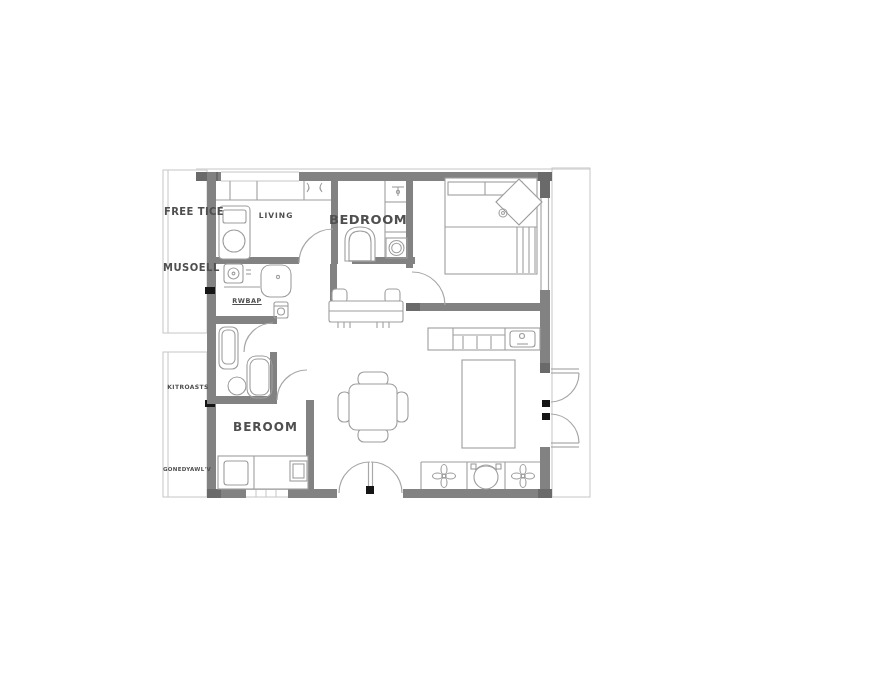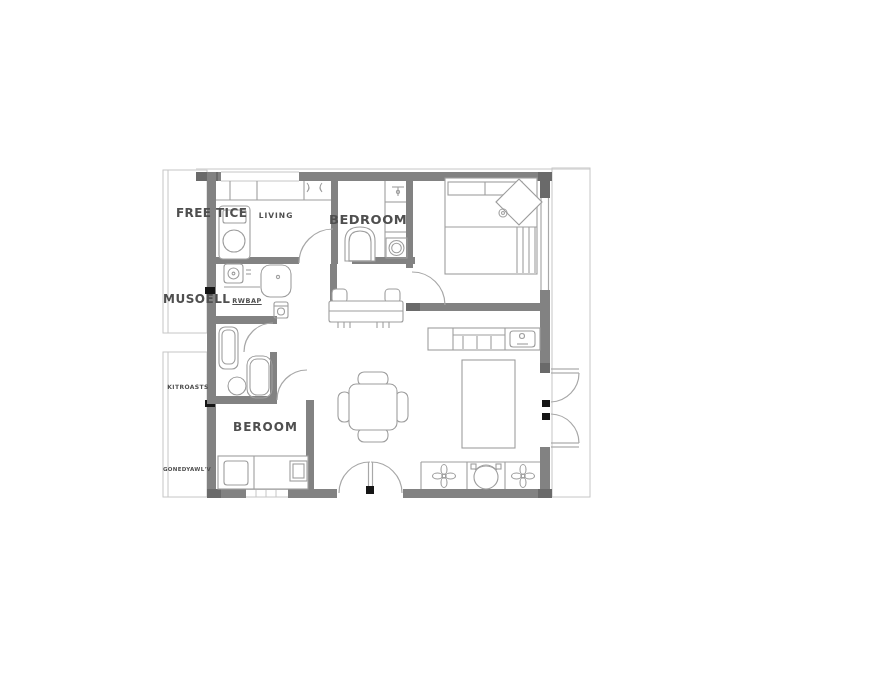--- a/index.html
+++ b/index.html
@@ -271,18 +271,18 @@
       <circle cx="523" cy="476" r="2" class="furn"></circle>
     </g>
   </g>
 </svg>
 
 <div class="lbl" style="left:244px;top:211px;width:64px;font-size:7.5px;">LIVING</div>
 <div class="lbl" style="left:329px;top:212px;width:64px;font-size:13px;letter-spacing:0.5px;">BEDROOM</div>
 <div class="lbl" style="left:224px;top:297px;width:46px;font-size:6.5px;letter-spacing:0.5px;text-decoration:underline;">RWBAP</div>
 <div class="lbl" style="left:233px;top:420px;width:64px;font-size:12px;">BEROOM</div>
 
-<div class="lbl" style="left:176px;top:206px;width:44px;font-size:12px;letter-spacing:0.4px;">FREE TICE</div>
-<div class="lbl" style="left:163px;top:292px;width:46px;font-size:12px;letter-spacing:0.5px;">MUSOELL</div>
+<div class="lbl" style="left:164px;top:206px;width:44px;font-size:10px;letter-spacing:0.4px;">FREE TICE</div>
+<div class="lbl" style="left:163px;top:262px;width:46px;font-size:10px;letter-spacing:0.5px;">MUSOELL</div>
 <div class="lbl" style="left:163px;top:383px;width:50px;font-size:6px;letter-spacing:0.4px;">KITROASTS</div>
 <div class="lbl" style="left:161px;top:466px;width:52px;font-size:5.5px;letter-spacing:0.3px;">GONEDYAWL'V</div>
 
 </div>
 
 </body></html>

